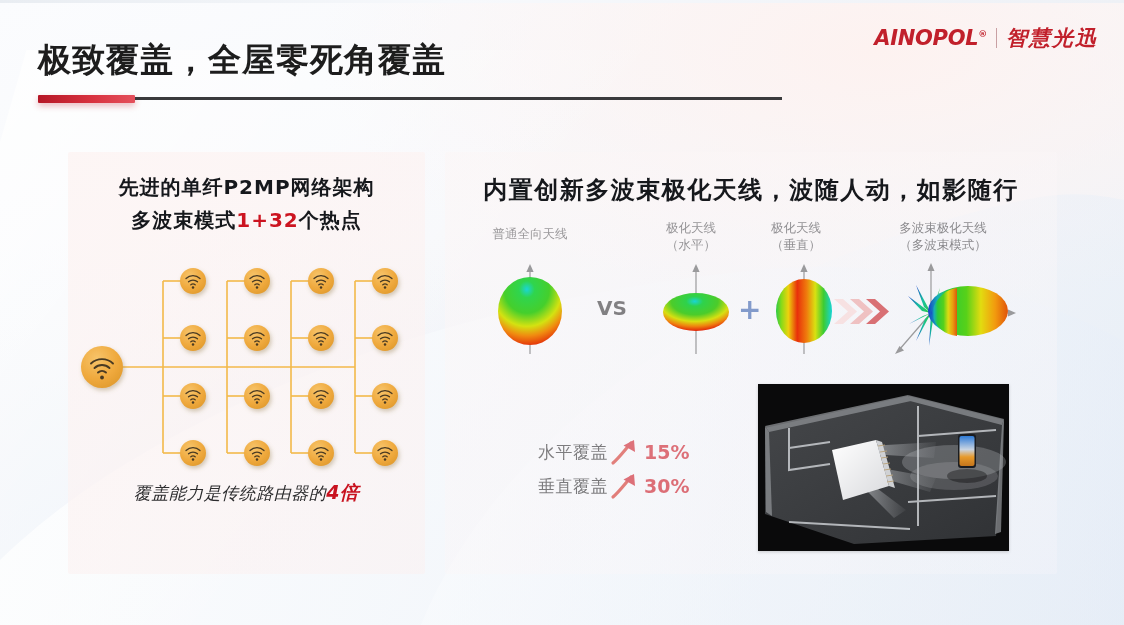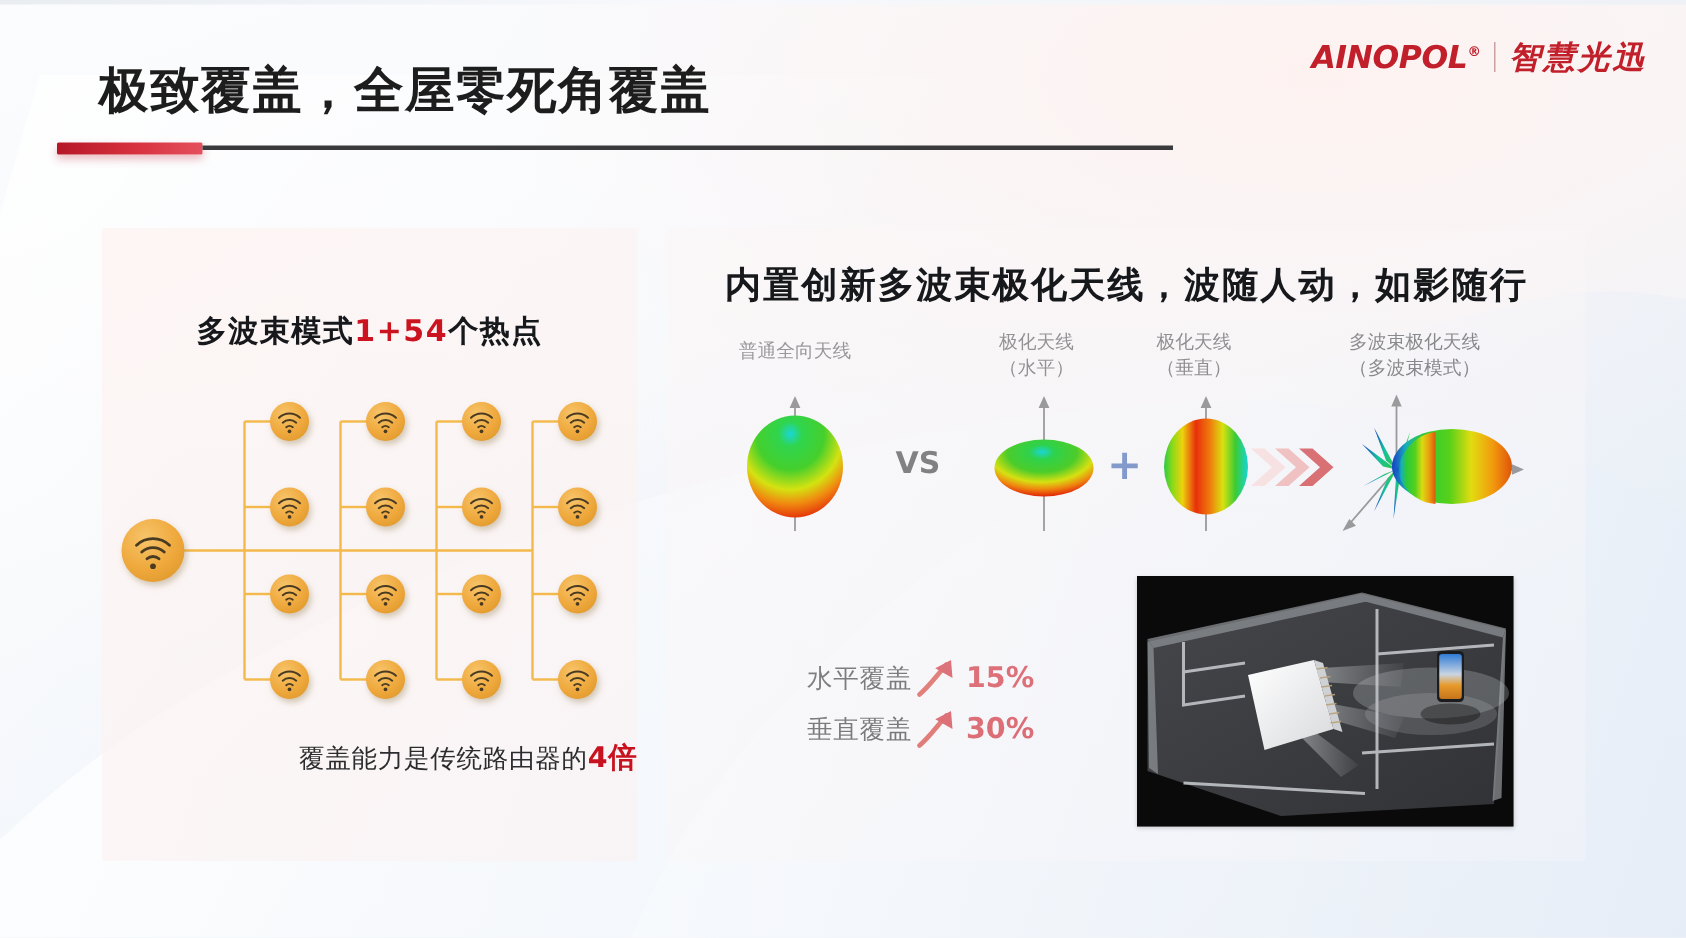--- a/index.html
+++ b/index.html
@@ -36,21 +36,20 @@
     transform:skewX(-16deg);
   }
   #bg .topline { position:absolute; left:0; right:0; top:0; height:3px;
     background:linear-gradient(90deg,#e9edf2,#f7f9fc 40%,#eef1f6); }
   
   #header { position:absolute; left:0; top:0; width:1124px; height:120px; z-index:3; }
   #page-title {
     position:absolute; left:38px; top:38px;
     font-size:33px; font-weight:bold; letter-spacing:1px; color:#1d1d1d;
     font-family:"DejaVu Sans","Liberation Sans",sans-serif;
-    margin-left:28px;
   }
   #rule-wrap { position:absolute; left:38px; top:94px; width:744px; height:9px; }
   #rule-red {
     position:absolute; left:0; top:1px; width:97px; height:8px; border-radius:1px;
     background:linear-gradient(90deg,#b51726 0%,#d8323f 55%,#e4505c 100%);
     box-shadow:0 3px 6px rgba(190,30,45,.30);
   }
   #rule-dark { position:absolute; left:97px; top:3px; right:0; height:3px; background:#3a3a3c; }
   
   #logo { position:absolute; right:26px; top:24px; display:flex; align-items:center; gap:9px; }
@@ -78,23 +77,24 @@
   }
   #left-h1 { top:22px;  font-size:20px; }
   #left-h2 { top:55px;  font-size:20px; }
   #left-h2 .hl { color:#cc1420; }
   #right-h  { top:22px; font-size:24px; letter-spacing:1.5px; }
   
   #net { position:absolute; left:10px; top:100px; width:340px; height:230px; }
   #net svg { display:block; }
   
   #left-caption {
-    position:absolute; left:0; width:100%; text-align:right; top:340px;
+    position:absolute; left:0; width:100%; text-align:center; top:328px;
     font-size:17px; color:#2c2c2e; letter-spacing:.5px;
     font-family:"DejaVu Sans","Liberation Sans",sans-serif;
+    font-style:italic;
   }
   #left-caption .hl { color:#c8121f; font-weight:bold; font-size:19px; }
   
   .ant-label {
     position:absolute; text-align:center; font-size:12.5px; color:#33353a; line-height:1.35;
     font-family:"DejaVu Sans","Liberation Sans",sans-serif; width:180px;
   }
   .ant-fig { position:absolute; }
   #vs-mark {
     position:absolute; left:597px; top:296px; font-size:20px; font-weight:bold; color:#16181c;
@@ -141,23 +141,24 @@
     <div id="logo-mark">
       <span>AINOPOL</span><sup>®</sup>
     </div>
     <div id="logo-div"></div>
     <div id="logo-cn">智慧光迅</div>
   </div>
 </div>
 
 <div class="panel" id="panel-left">
 
+  <div class="panel-heading" id="left-h1">先进的单纤P2MP网络架构</div>
 
   <div class="panel-heading" id="left-h2">
-    <span>多波束模式</span><span class="hl">1+54</span><span>个热点</span>
+    <span>多波束模式</span><span class="hl">1+32</span><span>个热点</span>
   </div>
 
   <div id="net">
     <svg width="340" height="230" viewBox="0 0 340 230">
       <defs>
         <radialGradient id="nodeg" cx="38%" cy="30%" r="78%">
           <stop offset="0%" stop-color="#f7c46a"></stop>
           <stop offset="62%" stop-color="#efa93d"></stop>
           <stop offset="100%" stop-color="#e09a2d"></stop>
         </radialGradient>

